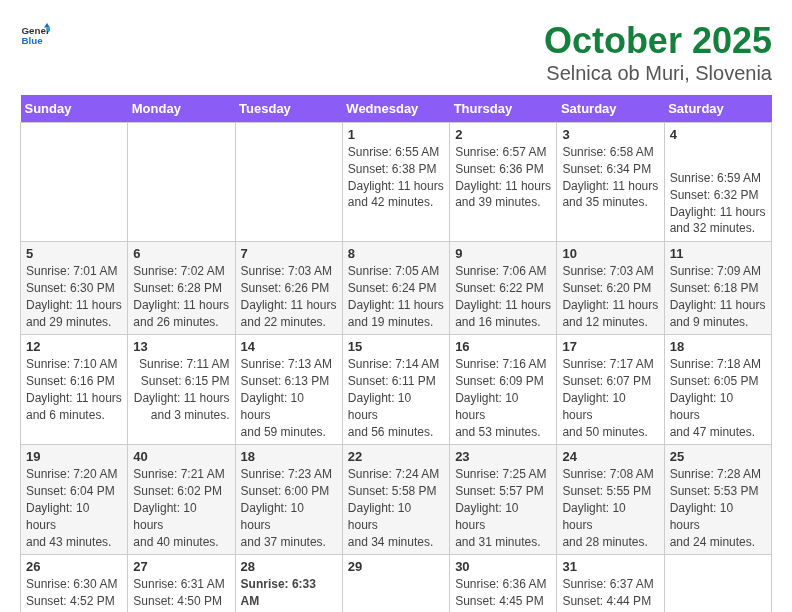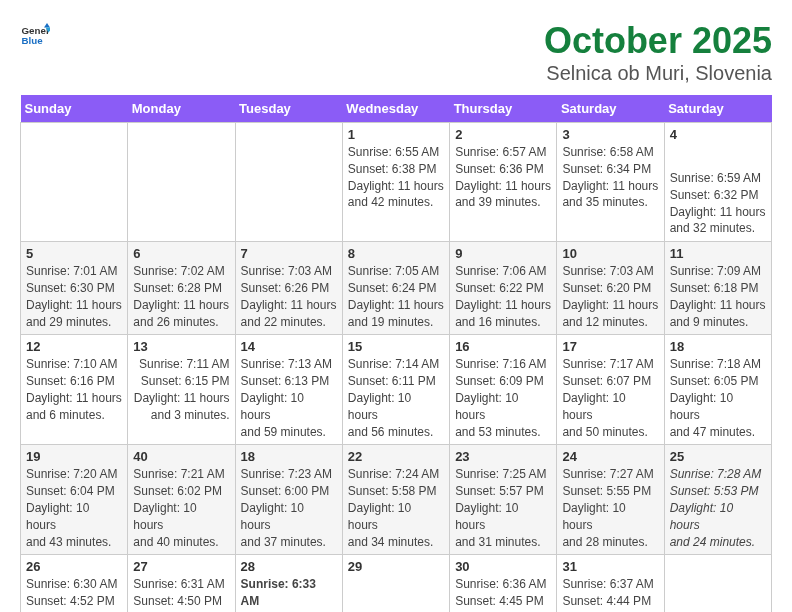--- a/index.html
+++ b/index.html
@@ -276,28 +276,28 @@
         </td>
         <td>
           <span class="day-num">23</span>
           <div class="day-info" style="white-space: pre-line;">Sunrise: 7:25 AM
 Sunset: 5:57 PM
 Daylight: 10 hours
 and 31 minutes.</div>
         </td>
         <td>
           <span class="day-num">24</span>
-          <div class="day-info" style="white-space: pre-line;">Sunrise: 7:27 AM
+          <div class="day-info" style="white-space: pre-line;">Sunrise: 7:08 AM
 Sunset: 5:55 PM
 Daylight: 10 hours
 and 28 minutes.</div>
         </td>
         <td>
           <span class="day-num">25</span>
-          <div class="day-info" style="white-space: pre-line; font-style: italic;">Sunrise: 7:28 AM
+          <div class="day-info" style="white-space: pre-line;">Sunrise: 7:28 AM
 Sunset: 5:53 PM
 Daylight: 10 hours
 and 24 minutes.</div>
         </td>
       </tr>
       <tr>
         <td>
           <span class="day-num">26</span>
           <div class="day-info" style="white-space: pre-line;">Sunrise: 6:30 AM
 Sunset: 4:52 PM

